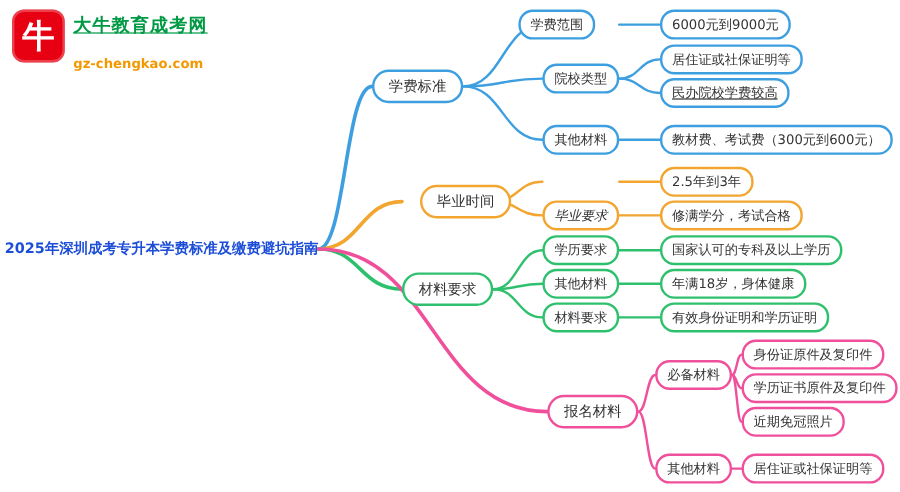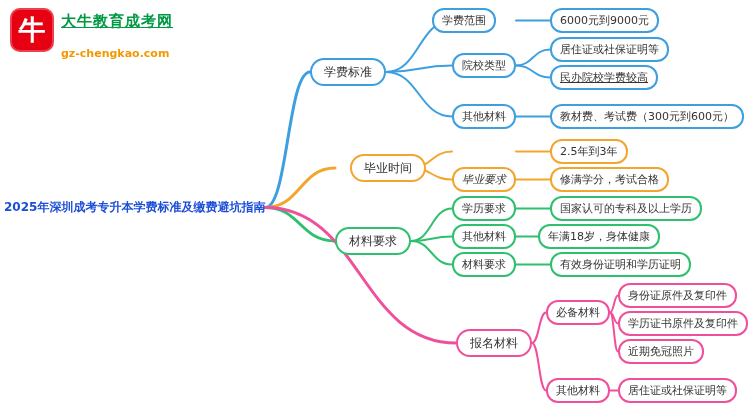--- a/index.html
+++ b/index.html
@@ -83,21 +83,21 @@
       <div class="node" style="left: 452px; top: 104px; border-color: rgb(61, 159, 224);">其他材料</div>
       <div class="node" style="left: 550px; top: 104px; border-color: rgb(61, 159, 224);">教材费、考试费（300元到600元）</div>
       <div class="node l1" style="left: 350px; top: 154px; border-color: rgb(242, 165, 47);">毕业时间</div>
       <div class="node" style="left: 550px; top: 139px; border-color: rgb(242, 165, 47);">2.5年到3年</div>
       <div class="node" style="left: 452px; top: 167px; border-color: rgb(242, 165, 47); font-style: italic;">毕业要求</div>
       <div class="node" style="left: 550px; top: 167px; border-color: rgb(242, 165, 47);">修满学分，考试合格</div>
       <div class="node l1" style="left: 335px; top: 227px; border-color: rgb(47, 192, 110);">材料要求</div>
       <div class="node" style="left: 452px; top: 196px; border-color: rgb(47, 192, 110);">学历要求</div>
       <div class="node" style="left: 550px; top: 196px; border-color: rgb(47, 192, 110);">国家认可的专科及以上学历</div>
       <div class="node" style="left: 452px; top: 224px; border-color: rgb(47, 192, 110);">其他材料</div>
-      <div class="node" style="left: 538px; top: 224px; border-color: rgb(47, 192, 110);">年满18岁，身体健康</div>
+      <div class="node" style="left: 550px; top: 224px; border-color: rgb(47, 192, 110);">年满18岁，身体健康</div>
       <div class="node" style="left: 452px; top: 252px; border-color: rgb(47, 192, 110); text-align: right;">材料要求</div>
       <div class="node" style="left: 550px; top: 252px; border-color: rgb(47, 192, 110);">有效身份证明和学历证明</div>
       <div class="node l1" style="left: 456px; top: 329px; border-color: rgb(240, 80, 155);">报名材料</div>
       <div class="node" style="left: 546px; top: 300px; border-color: rgb(240, 80, 155);">必备材料</div>
       <div class="node" style="left: 618px; top: 283px; border-color: rgb(240, 80, 155);">身份证原件及复印件</div>
       <div class="node" style="left: 618px; top: 311px; border-color: rgb(240, 80, 155);">学历证书原件及复印件</div>
       <div class="node" style="left: 618px; top: 339px; border-color: rgb(240, 80, 155);">近期免冠照片</div>
       <div class="node" style="left: 546px; top: 378px; border-color: rgb(240, 80, 155);">其他材料</div>
       <div class="node" style="left: 618px; top: 378px; border-color: rgb(240, 80, 155);">居住证或社保证明等</div>
     </div>

